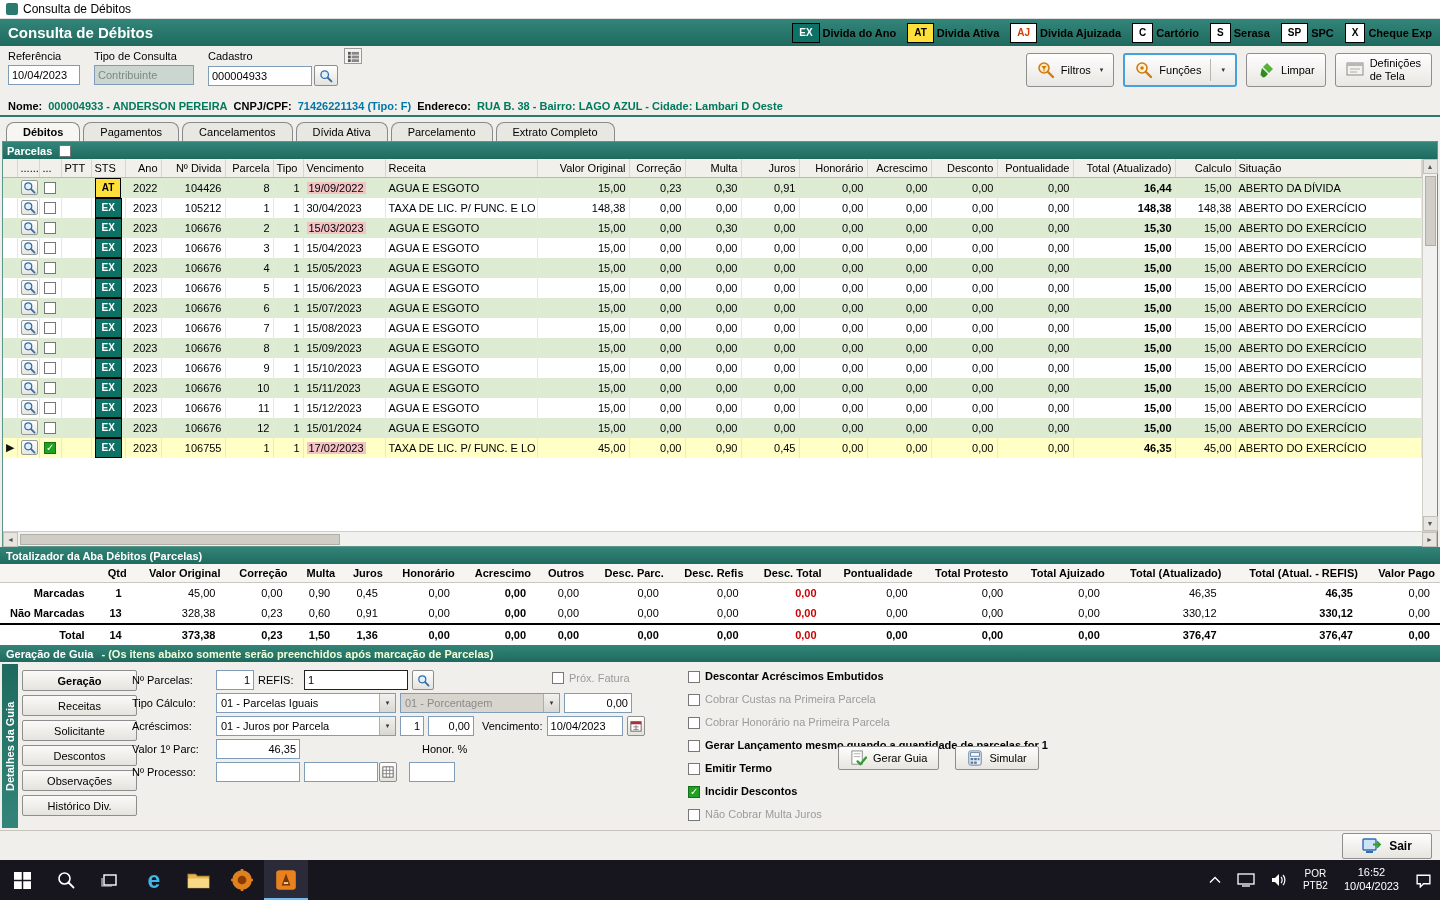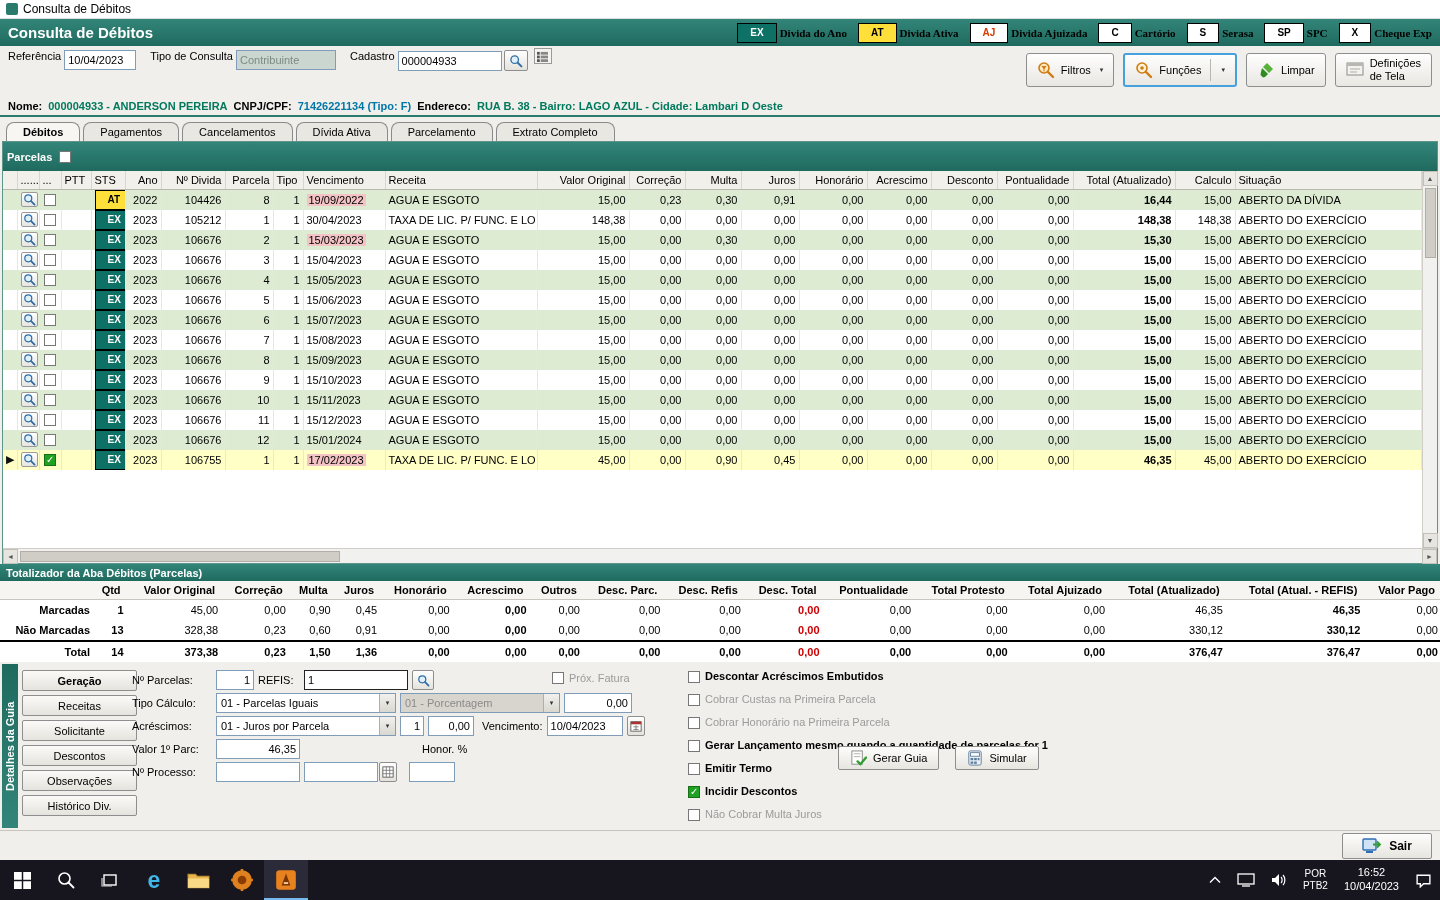--- a/index.html
+++ b/index.html
@@ -10,30 +10,30 @@
 
 .titlebar{height:19px;background:#fff;display:flex;align-items:center;gap:5px;padding:0 6px;font-size:12px;border-bottom:1px solid #dedede;flex:0 0 auto;}
 .title-icon{width:12px;height:12px;background:#2a7a6e;border-radius:2px;display:inline-block;}
 
 
 .teal-grad{background:linear-gradient(#338579,#1f6a5f);}
 .teal-header{height:27px;display:flex;align-items:center;padding:0 8px;flex:0 0 auto;}
 .page-title{color:#fff;font-size:15px;font-weight:bold;}
 .legend{margin-left:auto;display:flex;align-items:center;gap:11px;}
 .lg-item{display:flex;align-items:center;gap:3px;}
-.lg-lab{color:#000;font-weight:bold;font-size:11px;font-family:Liberation Serif, serif;}
-.badge{display:inline-flex;align-items:center;justify-content:center;min-width:20px;height:20px;padding:0 12px;font-size:10px;font-weight:bold;border:1px solid #000;background:#fff;line-height:1;}
+.lg-lab{color:#000;font-weight:bold;font-size:11px;}
+.badge{display:inline-flex;align-items:center;justify-content:center;min-width:20px;height:20px;padding:0 6px;font-size:10px;font-weight:bold;border:1px solid #000;background:#fff;line-height:1;}
 .badge.ex{background:#0d7165;color:#fff;}
 .badge.at{background:#ffdf3a;color:#000;}
 .badge.aj{background:#fff;color:#d43b00;}
 .badge.plain{background:#fff;color:#000;}
 
 
 .filter-bar{height:50px;display:flex;align-items:flex-start;padding:4px 8px;gap:14px;flex:0 0 auto;}
-.field{display:flex;flex-direction:row;gap:3px;position:relative;}
+.field{display:flex;flex-direction:column;gap:3px;position:relative;}
 .field>label{font-size:11px;}
 .tb-input{height:20px;border:1px solid #7f9db9;background:#fff;font-size:11px;padding:0 3px;font-family:inherit;}
 .tb-input.disabled{background:#ccd6d0;color:#7c8a84;}
 .cad-row{display:flex;gap:2px;align-items:center;}
 .icon-btn{width:24px;height:21px;display:inline-flex;align-items:center;justify-content:center;border:1px solid #8e8e8e;background:linear-gradient(#fff,#e4e2dc);border-radius:2px;cursor:pointer;}
 .cad-opts{position:absolute;right:-24px;top:-2px;width:18px;height:16px;border:1px solid #9a9a9a;background:#f4f3ef;display:flex;align-items:center;justify-content:center;}
 .toolbar{margin-left:auto;display:flex;gap:9px;align-items:center;padding-top:3px;}
 .tool-btn{height:34px;display:flex;align-items:center;gap:6px;padding:0 10px;border:1px solid #8e8e8e;border-radius:3px;background:linear-gradient(#fefefe,#e9e7e2);font-size:11px;font-family:inherit;cursor:pointer;}
 .tool-btn .caret{font-size:7px;margin-left:3px;color:#333;}
 .tool-btn.focus{border:2px solid #46a0dc;}
@@ -46,21 +46,21 @@
 .name-bar .val{color:#00795c;}
 .name-bar .val.blue{color:#0077a6;}
 
 
 .tabs{display:flex;align-items:flex-end;gap:3px;padding:3px 6px 0;height:24px;flex:0 0 auto;}
 .tab{padding:3px 16px;border:1px solid #8a8a8a;border-bottom:none;border-radius:8px 8px 0 0;background:#e9e7e2;cursor:pointer;white-space:nowrap;}
 .tab.active{background:#f7f6f3;font-weight:bold;}
 
 
 .grid-panel{flex:1 1 auto;display:flex;flex-direction:column;border:1px solid #5d958a;margin:0 2px;background:#fff;min-height:0;}
-.parcelas-strip{height:29px;color:#fff;font-weight:bold;display:flex;align-items:center;gap:7px;padding:0 4px;flex:0 0 auto;}
+.parcelas-strip{height:17px;color:#fff;font-weight:bold;display:flex;align-items:center;gap:7px;padding:0 4px;flex:0 0 auto;}
 .grid-main{flex:1;display:flex;min-height:0;}
 .grid-table-wrap{flex:1;overflow:hidden;}
 table.grid{border-collapse:collapse;table-layout:fixed;width:100%;}
 table.grid th{height:18px;background:#f2f0ea;border-right:1px solid #d8d6ce;border-bottom:1px solid #b9b7ae;font-weight:normal;text-align:left;padding:0 3px;font-size:11px;white-space:nowrap;overflow:hidden;}
 table.grid th.num{text-align:right;}
 table.grid td{height:18px;padding:0 3px;font-size:11px;white-space:nowrap;overflow:hidden;border-right:1px solid #e8e6de;}
 tr.alt{background:#dcebd2;}
 tr.sel{background:#ffffc6;}
 td.num{text-align:right;}
 td.tot{font-weight:bold;}
@@ -78,21 +78,21 @@
 .vthumb{width:11px;height:70px;background:#cfcdc5;border:1px solid #b0aea6;margin-top:2px;}
 .vspacer,.hspacer{flex:1;}
 .hscroll{height:15px;background:#f1f1ef;border-top:1px solid #d0cec6;display:flex;align-items:center;flex:0 0 auto;}
 .hthumb{height:11px;width:320px;background:#cfcdc5;border:1px solid #b0aea6;margin-left:2px;}
 
 
 .teal-bar{height:17px;color:#fff;font-weight:bold;display:flex;align-items:center;padding:0 6px;gap:8px;flex:0 0 auto;}
 #totals-table{width:100%;border-collapse:collapse;background:#fff;flex:0 0 auto;}
 #totals-table th{font-weight:bold;font-size:11px;text-align:right;padding:3px 5px;border-bottom:1px solid #c9c7bf;background:#f6f5f1;white-space:nowrap;}
 #totals-table th.t-lab{width:92px;}
-#totals-table td{font-size:11px;text-align:right;padding:4px 2px;white-space:nowrap;}
+#totals-table td{font-size:11px;text-align:right;padding:4px 10px;white-space:nowrap;}
 #totals-table td.t-lab{font-weight:bold;}
 #totals-table td.t-qtd{font-weight:bold;}
 #totals-table tr.total-row td{border-top:2px solid #000;font-weight:bold;}
 .red{color:#cc0000;}
 .bold{font-weight:bold;}
 
 
 .guia-bar .note{color:#f2ffd8;}
 .guia-body{height:168px;position:relative;background:#f0efec;flex:0 0 auto;}
 .side-strip{position:absolute;left:2px;top:2px;bottom:2px;width:16px;color:#fff;font-weight:bold;font-size:11px;writing-mode:vertical-rl;transform:rotate(180deg);display:flex;align-items:center;justify-content:center;}
@@ -832,20 +832,24 @@
           <td class="">0,00</td>
           <td class="">0,00</td>
           <td class="">0,00</td>
           <td class="">376,47</td>
           <td class="bold">376,47</td>
           <td class="">0,00</td>
         </tr>
       </tbody>
   </table>
 
+  <div class="teal-bar teal-grad guia-bar">
+    <span>Geração de Guia</span>
+    <span class="note">-   (Os itens abaixo somente serão preenchidos após marcação de Parcelas)</span>
+  </div>
   <div class="guia-body">
     <div class="side-strip teal-grad">Detalhes da Guia</div>
     <div class="side-buttons">
         <button class="side-btn first">Geração</button>
         <button class="side-btn">Receitas</button>
         <button class="side-btn">Solicitante</button>
         <button class="side-btn">Descontos</button>
         <button class="side-btn">Observações</button>
         <button class="side-btn">Histórico Div.</button>
       </div>

